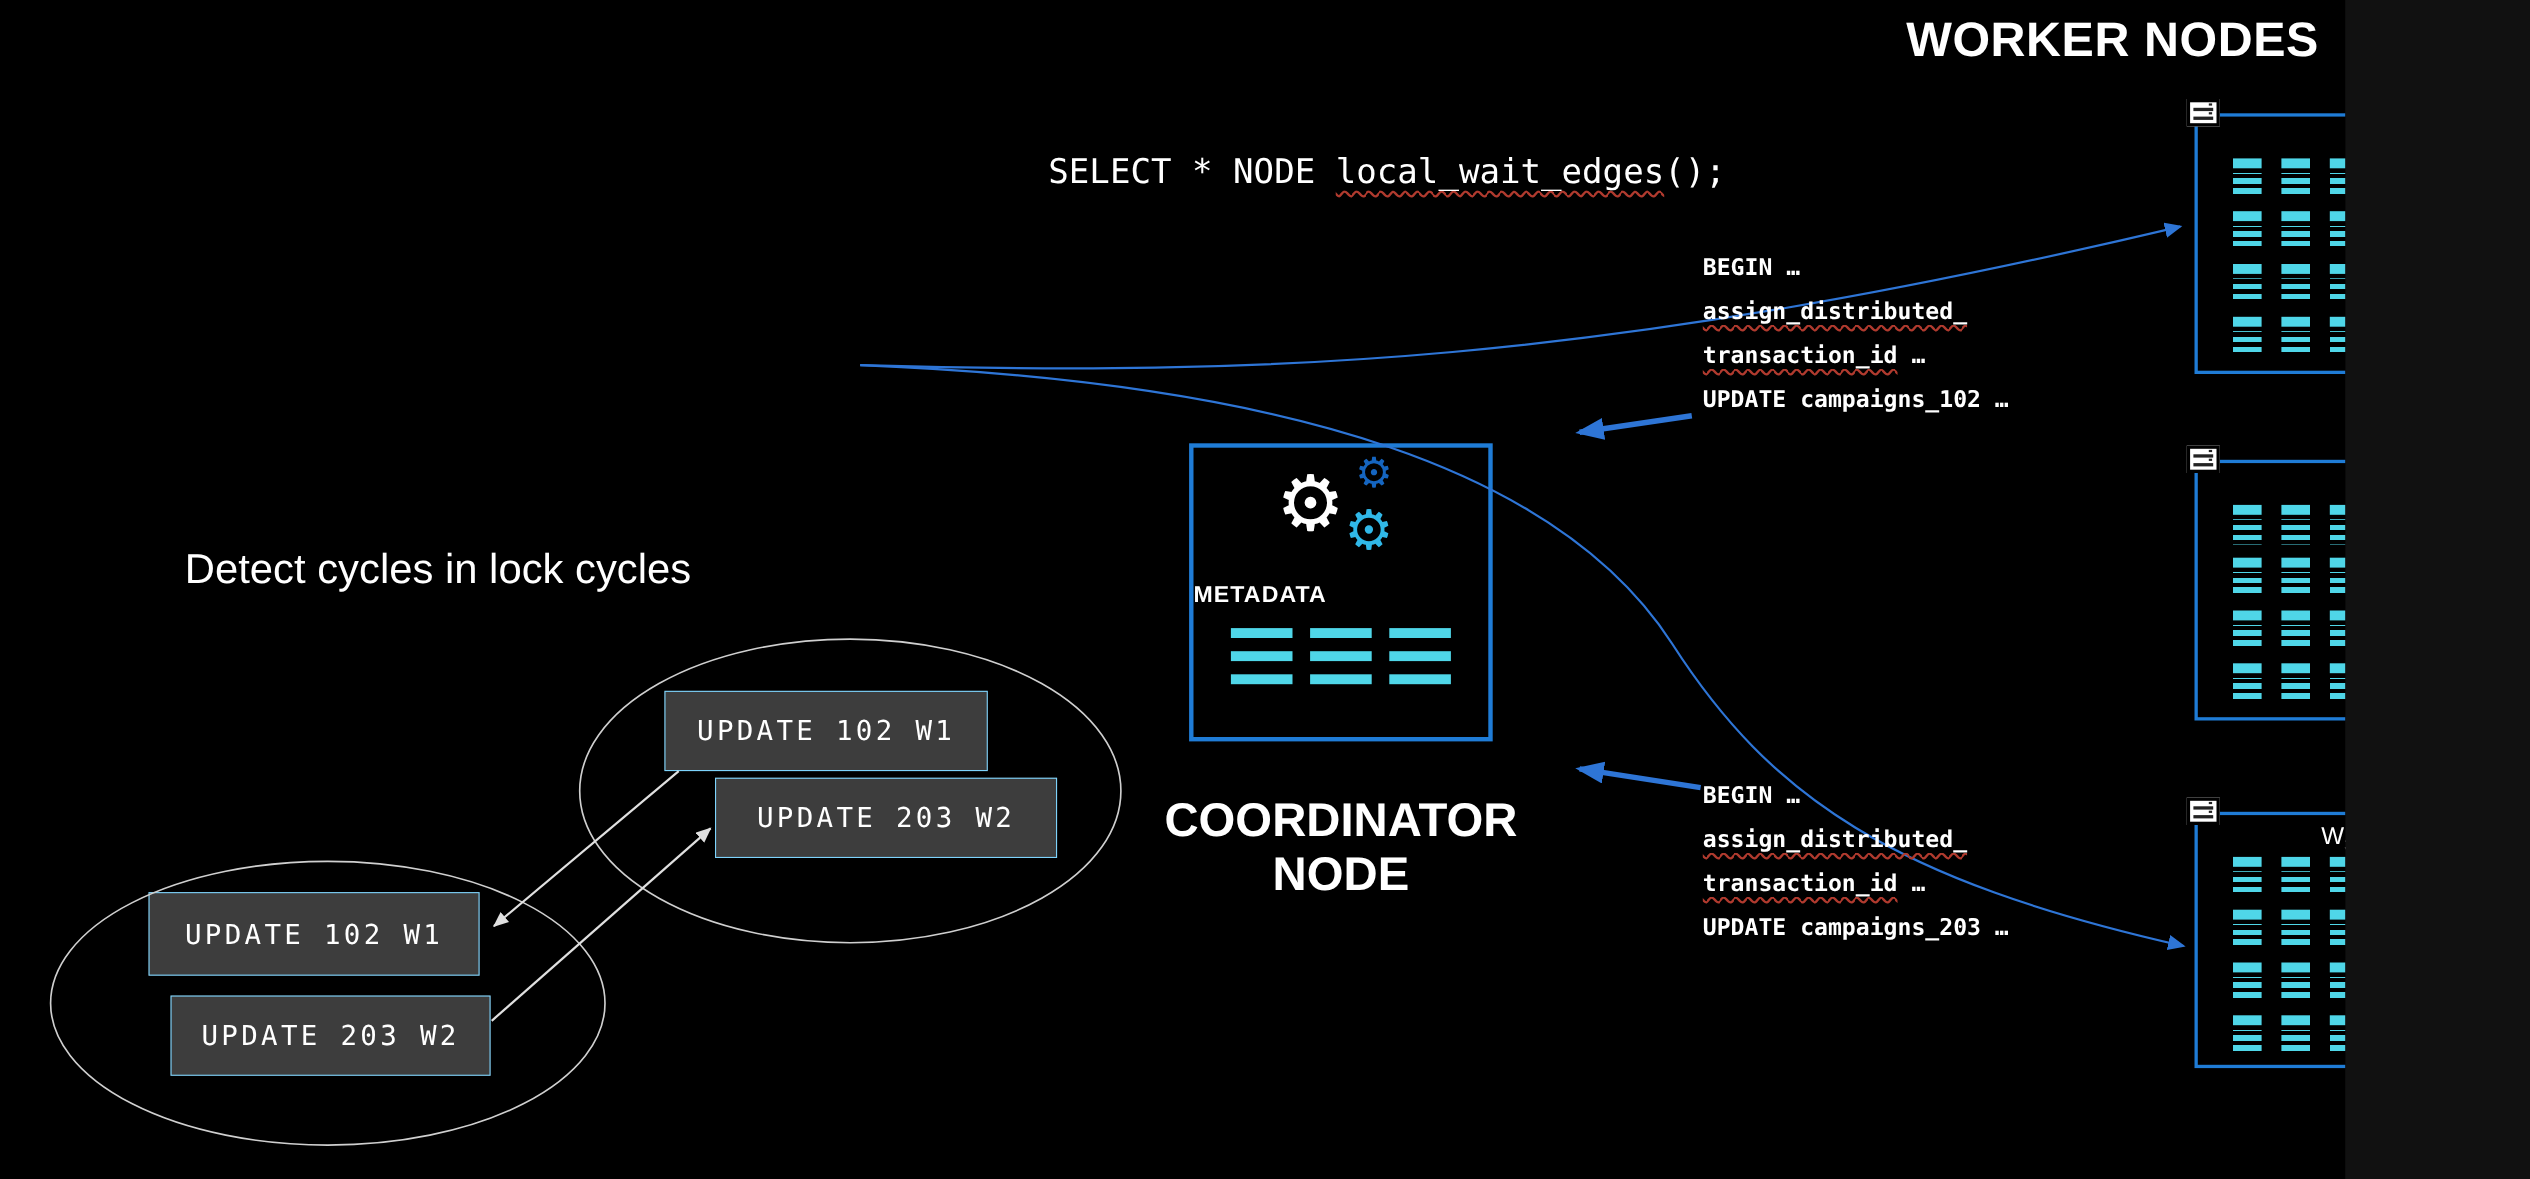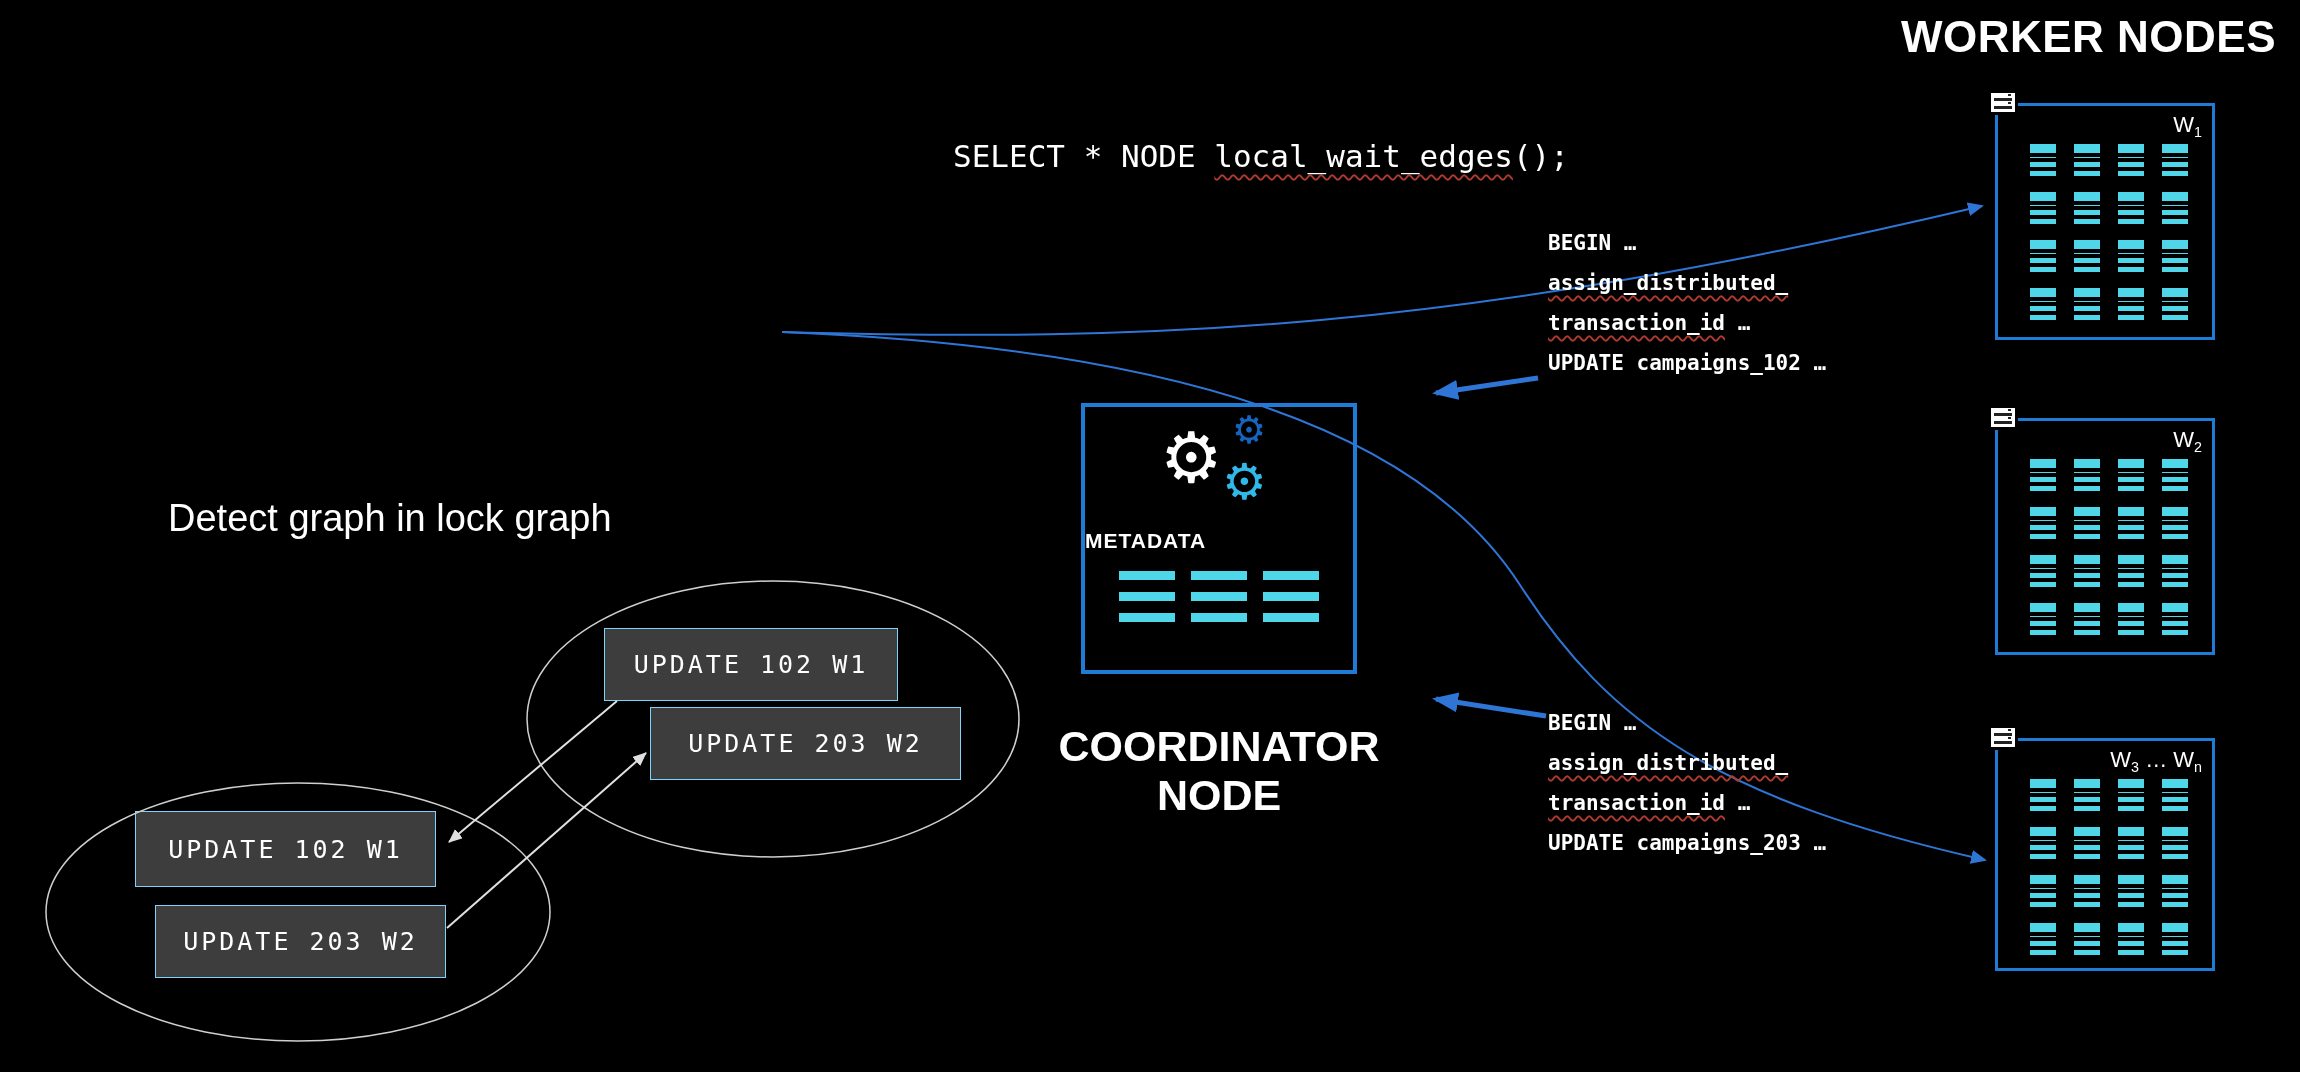--- a/index.html
+++ b/index.html
@@ -2,21 +2,21 @@
 <html style="--background: #000000; --accent: #1f7cd6; --cyan: #4fd6e8; --ellipse: #4472c4; --arrow: #2e75d6; --box_gray: #3d3d3d; --underline: #b03a2e; --white: #ffffff;"><head>
 <meta charset="utf-8">
 <style>
   :root{
     --background:#000000; --accent:#1f7cd6; --cyan:#4fd6e8; --ellipse:#4472c4;
     --arrow:#2e75d6; --box_gray:#3d3d3d; --underline:#b03a2e; --white:#ffffff;
   }
   *{margin:0;padding:0;box-sizing:border-box;}
   html,body{background:#111;}
   .stage{
-    position:relative;width:2300px;height:1072px;background:var(--background);
+    position:relative;width:2132px;height:1072px;background:var(--background);
     overflow:hidden;font-family:"Liberation Sans",sans-serif;color:#fff;
   }
   .abs{position:absolute;}
 
   
   .worker-title{top:12px;right:24px;font-size:44px;font-weight:bold;letter-spacing:0.5px;z-index:4;}
   .coord-label{left:1044px;top:722px;width:350px;text-align:center;font-size:43px;font-weight:bold;line-height:1.15;z-index:4;}
   .caption{left:168px;top:497px;font-size:38px;font-weight:400;z-index:2;}
 
   
@@ -81,21 +81,21 @@
   .thick-blue{stroke:var(--arrow);stroke-width:5;fill:none;}
   .mk-white{fill:#e0e0e0;} .mk-blue{fill:var(--arrow);}
 </style>
 </head>
 <body>
 
 <div class="stage">
 
   <div class="abs worker-title">WORKER NODES</div>
 
-  <div class="abs caption">Detect graph in lock graph</div>
+  <div class="abs caption">Detect cycles in lock cycles</div>
 
   <div class="abs sql-query"><span>SELECT * NODE </span><span class="u-wavy">local_wait_edges</span><span>();</span></div>
 
   <svg class="overlay" viewBox="0 0 2300 1072">
     <defs>
       <marker id="aw" markerUnits="userSpaceOnUse" markerWidth="18" markerHeight="14" refX="13" refY="6" orient="auto">
           <path d="M0,0 L14,6 L0,12 Z" class="mk-white"></path>
         </marker>
       <marker id="ab" markerUnits="userSpaceOnUse" markerWidth="20" markerHeight="16" refX="14" refY="7" orient="auto">
           <path d="M0,0 L16,7 L0,14 Z" class="mk-blue"></path>

